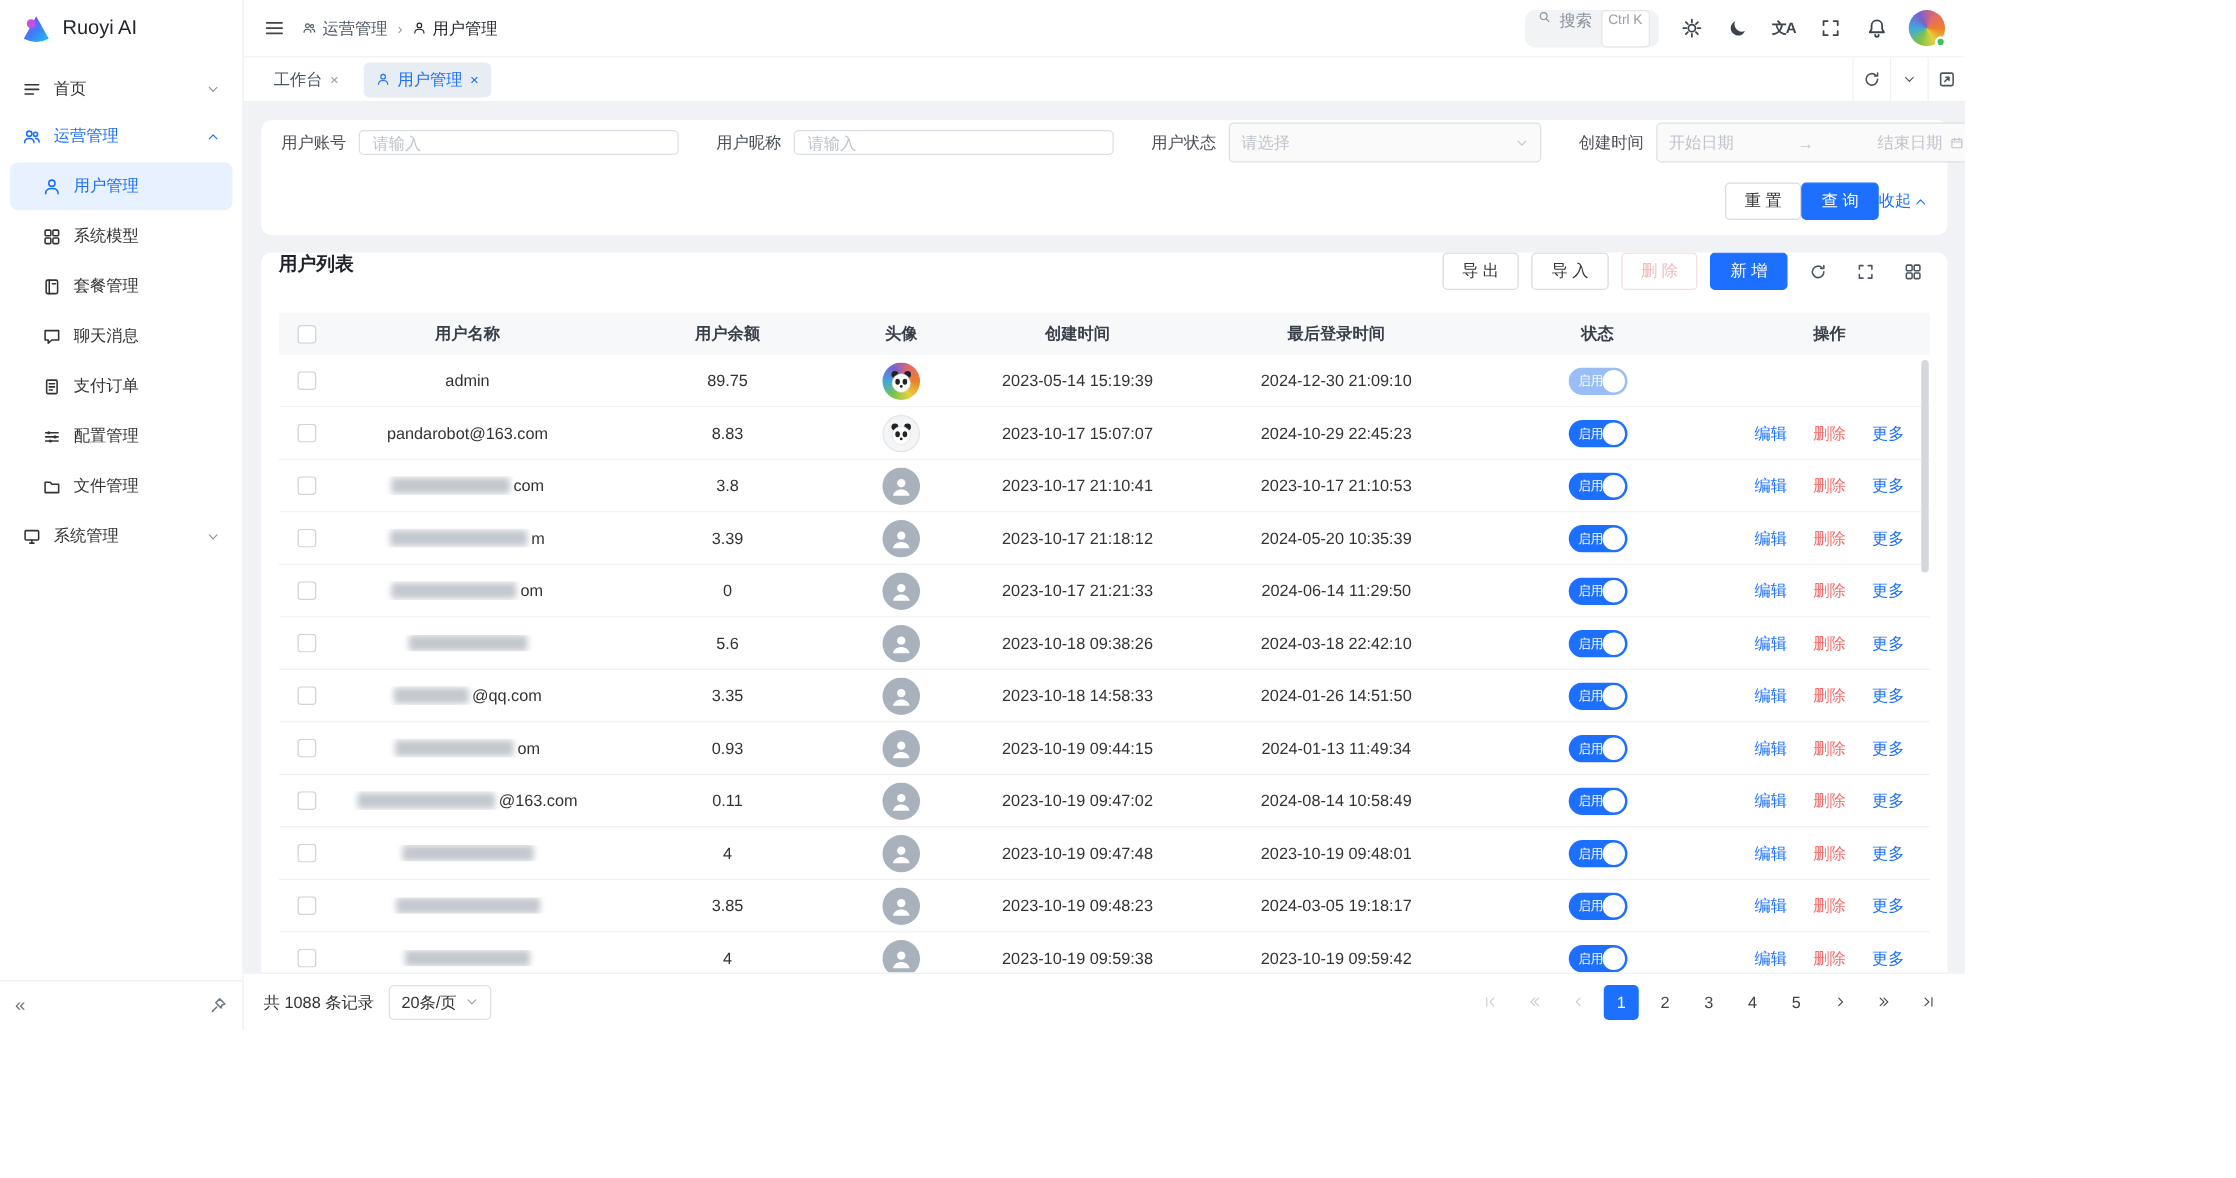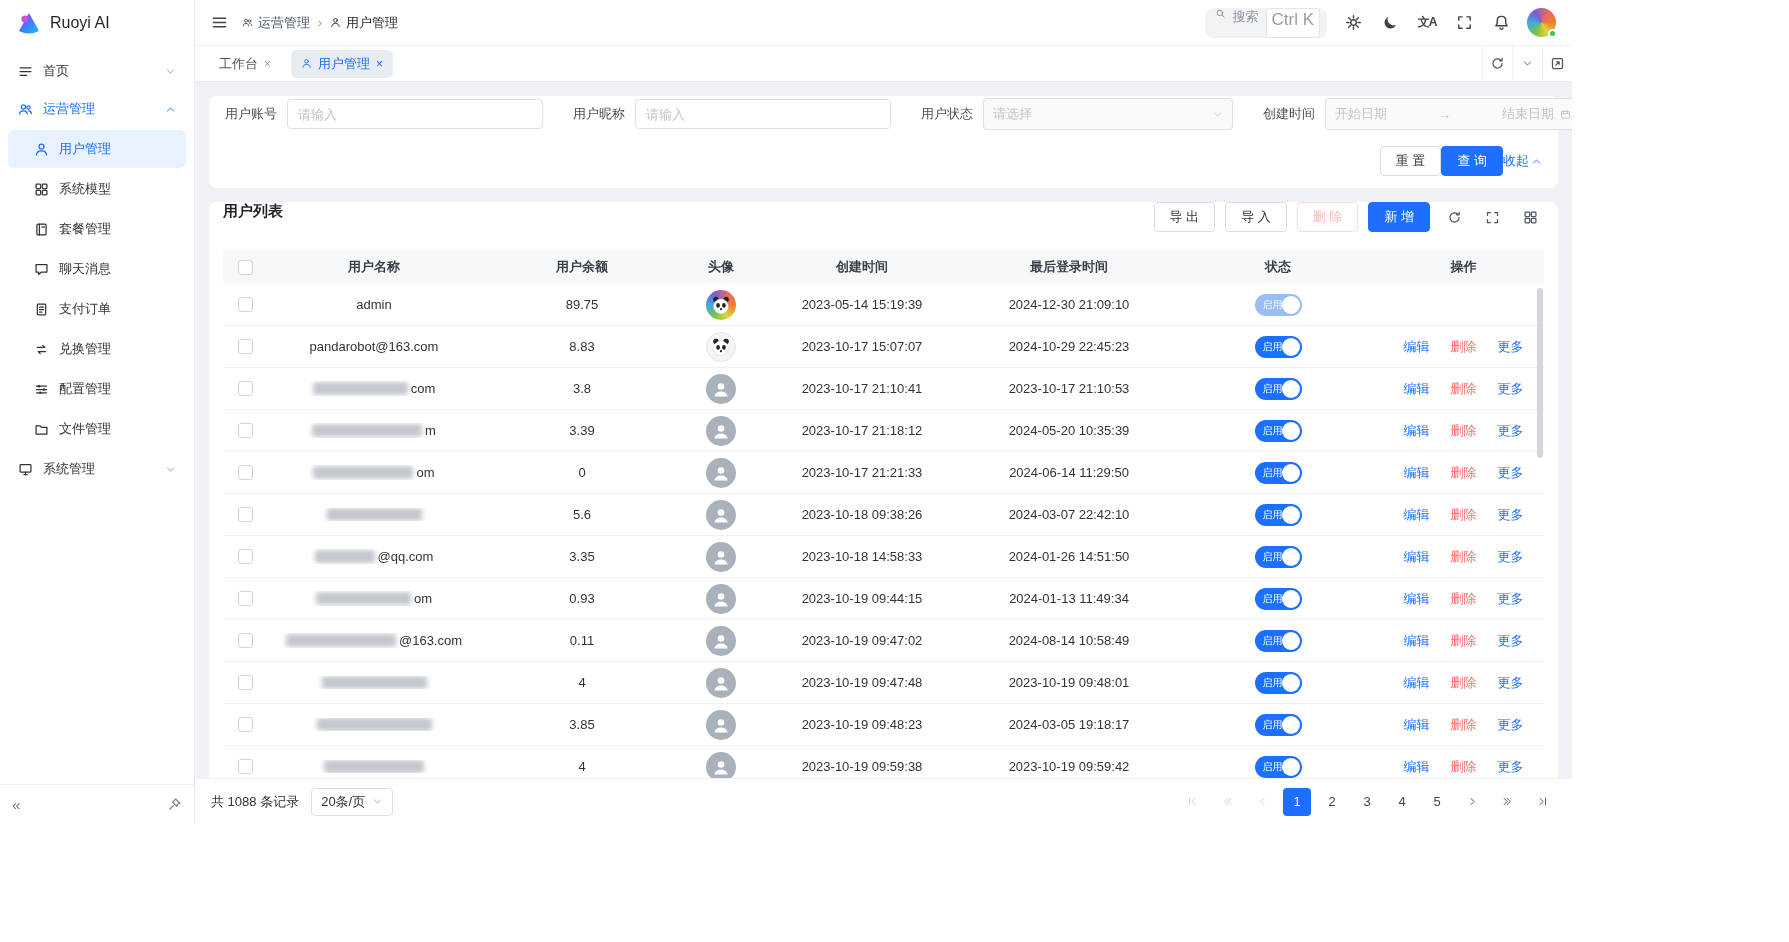--- a/index.html
+++ b/index.html
@@ -27,41 +27,41 @@
 
 .main{flex:1;display:flex;flex-direction:column;min-width:0}
 .topbar{height:46px;background:#fff;display:flex;align-items:center;padding:0 16px;gap:14px;border-bottom:1px solid #f0f1f3}
 .hamburger{color:#444;cursor:pointer}
 .breadcrumb{display:flex;align-items:center;gap:8px;color:#4b5563}
 .crumb{display:flex;align-items:center;gap:5px;cursor:pointer}
 .crumb.current{color:#1f2329}
 .crumb-sep{color:#9aa0a8;font-size:12px}
 .top-right{margin-left:auto;display:flex;align-items:center;gap:15px}
 .search-pill{display:flex;gap:7px;background:#f2f3f5;border-radius:8px;height:30px;padding:0 7px 0 10px;color:#8a919b;cursor:pointer}
-.kbd{background:#fff;border:1px solid #e3e5e9;border-radius:4px;font-size:17px;color:#9aa0a8;padding:2px 5px;line-height:1}
+.kbd{background:#fff;border:1px solid #e3e5e9;border-radius:4px;font-size:11px;color:#9aa0a8;padding:2px 5px;line-height:1}
 .top-icon{color:#3d434b;cursor:pointer;display:flex;align-items:center;justify-content:center;width:22px;height:22px}
 .lang-icon{font-size:12px;font-weight:bold;letter-spacing:-1px}
 .user-avatar{position:relative;width:29px;height:29px;border-radius:50%;background:conic-gradient(from 30deg,#e66a6a,#ec7f2b,#e6d23c,#7ac34d,#3fa9dd,#7a5fd0,#e66a6a);cursor:pointer;flex:none}
 .presence-dot{position:absolute;right:-1px;bottom:-1px;width:9px;height:9px;border-radius:50%;background:#35c75a;border:2px solid #fff}
 
 .tabbar{height:36px;background:#fff;border-bottom:1px solid #e9ebee;display:flex;align-items:center;padding:0 0 0 14px;flex:none}
 .tabs{display:flex;align-items:center;gap:10px}
 .tab{display:flex;align-items:center;gap:6px;padding:5px 10px;border-radius:5px;color:#4b5563;cursor:pointer}
 .tab .x{font-size:12px;color:#9aa0a8;line-height:1}
 .tab.active{background:#e8edf4;color:#1c6fff}
 .tab.active .x{color:#1c6fff}
 .tab-tools{margin-left:auto;display:flex;align-items:stretch;height:100%}
 .tool-btn{width:30px;display:flex;align-items:center;justify-content:center;border-left:1px solid #f0f1f3;color:#4b5563;cursor:pointer}
 
 .content{flex:1;padding:14px 14px 0;display:flex;flex-direction:column;min-height:0}
 .filter-card{background:#fff;border-radius:8px;padding:2px 16px 12px;flex:none}
 .filter-row{display:flex;align-items:center}
 .ffield{display:flex;align-items:center;margin-right:30px}
 .flabel{margin-right:10px;color:#4a4f57;white-space:nowrap}
-.f-input{width:256px;height:30px;border:1px solid #dcdfe6;border-radius:4px;padding:0 10px;font-size:13px;color:#c2410c;outline:none;font-family:inherit}
+.f-input{width:256px;height:20px;border:1px solid #dcdfe6;border-radius:4px;padding:0 10px;font-size:13px;color:#c2410c;outline:none;font-family:inherit}
 .f-input::placeholder{color:#c0c4cc}
 .f-select,.f-date{width:250px;height:32px;border:1px solid #dcdfe6;border-radius:4px;padding:0 9px;display:flex;align-items:center;gap:6px;color:#c0c4cc;cursor:pointer;background:#fafafa}
 .f-select .ph{flex:1}
 .f-date{width:256px}
 .f-date .ph{flex:1}
 .f-date .arrow{color:#c0c4cc}
 .btn-row{display:flex;justify-content:flex-end;align-items:center;margin-top:16px}
 .btn{height:30px;padding:0 15px;border:1px solid #d9dce1;border-radius:4px;background:#fff;font-size:13px;display:inline-flex;align-items:center;justify-content:center;gap:5px;cursor:pointer;color:#333;font-family:inherit}
 .btn-primary{background:#1c6fff;border-color:#1c6fff;color:#fff}
 .btn-danger-disabled{color:#f3b8b8;border-color:#f8dcdc;cursor:not-allowed}
@@ -175,26 +175,20 @@
               <path d="M15.5 3h-13v9h3v3l3.5-3h6.5z"></path>
             </svg>
           <span class="mlabel">聊天消息</span>
         </div>
         <div class="mitem">
           <svg class="ic" viewBox="0 0 18 18">
               <rect x="4" y="2.5" width="10" height="13" rx="1"></rect>
               <path d="M6.5 6h5M6.5 9h5M6.5 12h3"></path>
             </svg>
           <span class="mlabel">支付订单</span>
-        </div>
-        <div class="mitem">
-          <svg class="ic" viewBox="0 0 18 18">
-              <path d="M4 6.5h9l-2.5-2.5M14 11.5H5l2.5 2.5"></path>
-            </svg>
-          <span class="mlabel">兑换管理</span>
         </div>
         <div class="mitem">
           <svg class="ic" viewBox="0 0 18 18">
               <path d="M3 5h12M3 9h12M3 13h12"></path>
               <circle cx="6" cy="5" r="1.5" fill="currentColor" stroke="none"></circle>
               <circle cx="12" cy="9" r="1.5" fill="currentColor" stroke="none"></circle>
               <circle cx="7.5" cy="13" r="1.5" fill="currentColor" stroke="none"></circle>
             </svg>
           <span class="mlabel">配置管理</span>
         </div>
@@ -578,21 +572,21 @@
                 <div class="tcell">5.6</div>
                 <div class="tcell">
                   <span class="avatar av-generic">
                     <svg viewBox="0 0 24 24" width="20" height="20">
                       <circle cx="12" cy="9" r="4" fill="#fff"></circle>
                       <path d="M4 21c.8-4 4.2-6 8-6s7.2 2 8 6z" fill="#fff"></path>
                     </svg>
                   </span>
                 </div>
                 <div class="tcell">2023-10-18 09:38:26</div>
-                <div class="tcell">2024-03-07 22:42:10</div>
+                <div class="tcell">2024-03-18 22:42:10</div>
                 <div class="tcell">
                   <span class="toggle">
                     <i class="t-label">启用</i>
                     <i class="knob"></i>
                   </span>
                 </div>
                 <div class="tcell">
                   <a class="op link-edit">编辑</a>
                   <a class="op link-delete">删除</a>
                   <a class="op link-more">更多</a>

